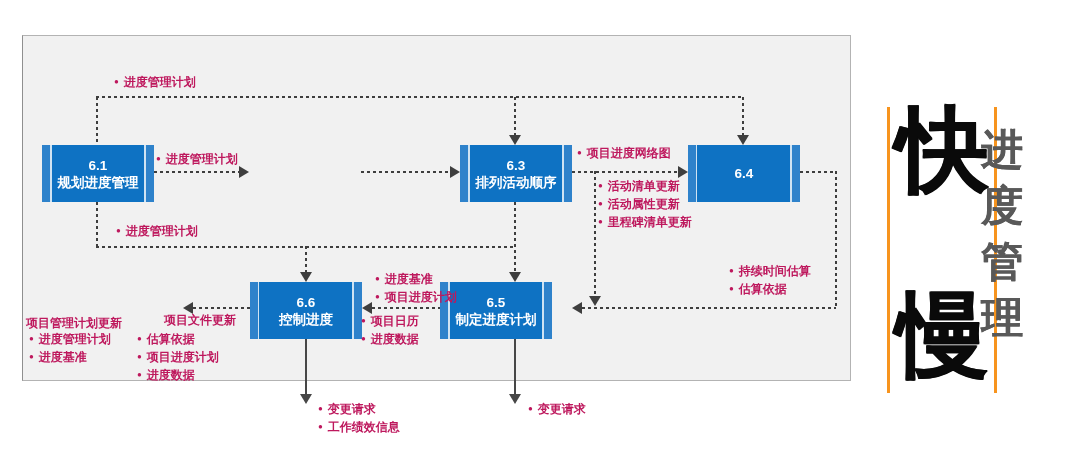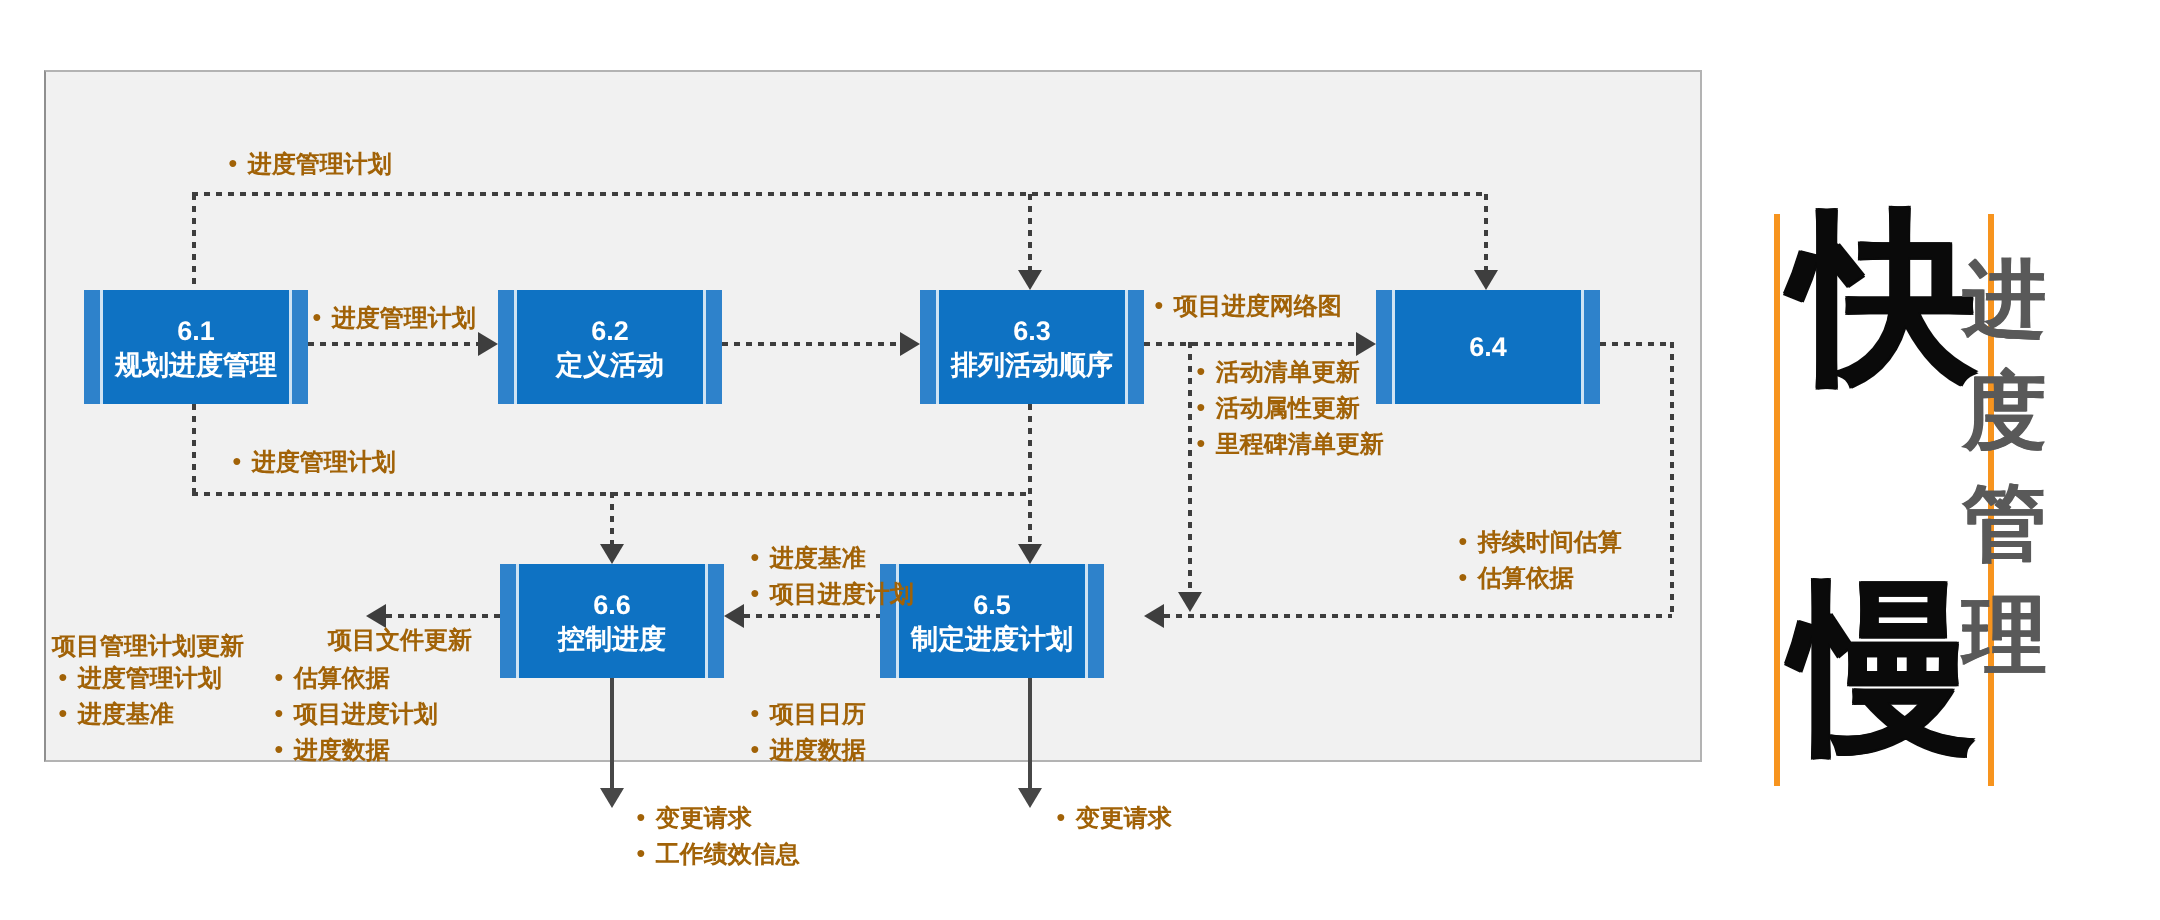--- a/index.html
+++ b/index.html
@@ -34,21 +34,21 @@
           background:repeating-linear-gradient(180deg,var(--line) 0 3px,transparent 3px 6px);}
   .solid-v{position:absolute;width:2px;background:#474747;}
 
   
   .ah{position:absolute;width:0;height:0;}
   .ah-down{border-left:6px solid transparent;border-right:6px solid transparent;border-top:10px solid var(--line);}
   .ah-right{border-top:6px solid transparent;border-bottom:6px solid transparent;border-left:10px solid var(--line);}
   .ah-left{border-top:6px solid transparent;border-bottom:6px solid transparent;border-right:10px solid var(--line);}
 
   
-  .lbl,.blist,.lbl-title{position:absolute;font-size:12px;color:#a16207;font-weight:600;white-space:nowrap;}
+  .lbl,.blist,.lbl-title{position:absolute;font-size:12px;color:#be185d;font-weight:600;white-space:nowrap;}
   .blist .li{line-height:16px;}
   .bullet::before{content:"●";font-size:8px;margin-right:5px;position:relative;top:-2px;}
   .lbl-title{font-weight:600;}
 
   
   .accent-line{position:absolute;width:3px;background:var(--orange);}
   .big-char{position:absolute;width:104px;text-align:center;font-size:92px;line-height:1;
             font-weight:900;color:#0a0a0a;font-family:"Liberation Sans","DejaVu Sans",sans-serif;
             text-shadow:1px 0 #0a0a0a,0 1px #0a0a0a,1px 1px #0a0a0a;}
   .vertical-title{position:absolute;width:48px;font-size:42px;line-height:56px;font-weight:800;
@@ -98,24 +98,20 @@
 
   <div class="solid-v" style="left:305px;top:339px;height:56px;"></div>
   <div class="ah ah-down" style="left:300px;top:394px;border-top-color:#474747;"></div>
   <div class="solid-v" style="left:514px;top:339px;height:56px;"></div>
   <div class="ah ah-down" style="left:509px;top:394px;border-top-color:#474747;"></div>
 
   <div class="pbox" style="left:42px;top:145px;">
     <div class="pbox-num">6.1</div>
     <div class="pbox-name">规划进度管理</div>
   </div>
-  <div class="pbox" style="left:249px;top:145px;">
-    <div class="pbox-num">6.2</div>
-    <div class="pbox-name">定义活动</div>
-  </div>
   <div class="pbox" style="left:460px;top:145px;">
     <div class="pbox-num">6.3</div>
     <div class="pbox-name">排列活动顺序</div>
   </div>
   <div class="pbox" style="left:688px;top:145px;">
     <div class="pbox-num">6.4</div>
   </div>
   <div class="pbox" style="left:440px;top:282px;">
     <div class="pbox-num">6.5</div>
     <div class="pbox-name">制定进度计划</div>
@@ -135,21 +131,21 @@
     </div>
   <div class="lbl bullet" style="left:116px;top:223px;">进度管理计划</div>
   <div class="blist" style="left:729px;top:263px;">
       <div class="li bullet">持续时间估算</div>
       <div class="li bullet">估算依据</div>
     </div>
   <div class="blist" style="left:375px;top:271px;">
       <div class="li bullet">进度基准</div>
       <div class="li bullet">项目进度计划</div>
     </div>
-  <div class="blist" style="left:375px;top:313px;margin-top:36px;">
+  <div class="blist" style="left:361px;top:313px;">
       <div class="li bullet">项目日历</div>
       <div class="li bullet">进度数据</div>
     </div>
 
   <div class="lbl-title" style="left:26px;top:315px;">项目管理计划更新</div>
   <div class="blist" style="left:29px;top:331px;">
       <div class="li bullet">进度管理计划</div>
       <div class="li bullet">进度基准</div>
     </div>
   <div class="lbl-title" style="left:133px;top:312px;margin-left:31px;">项目文件更新</div>

